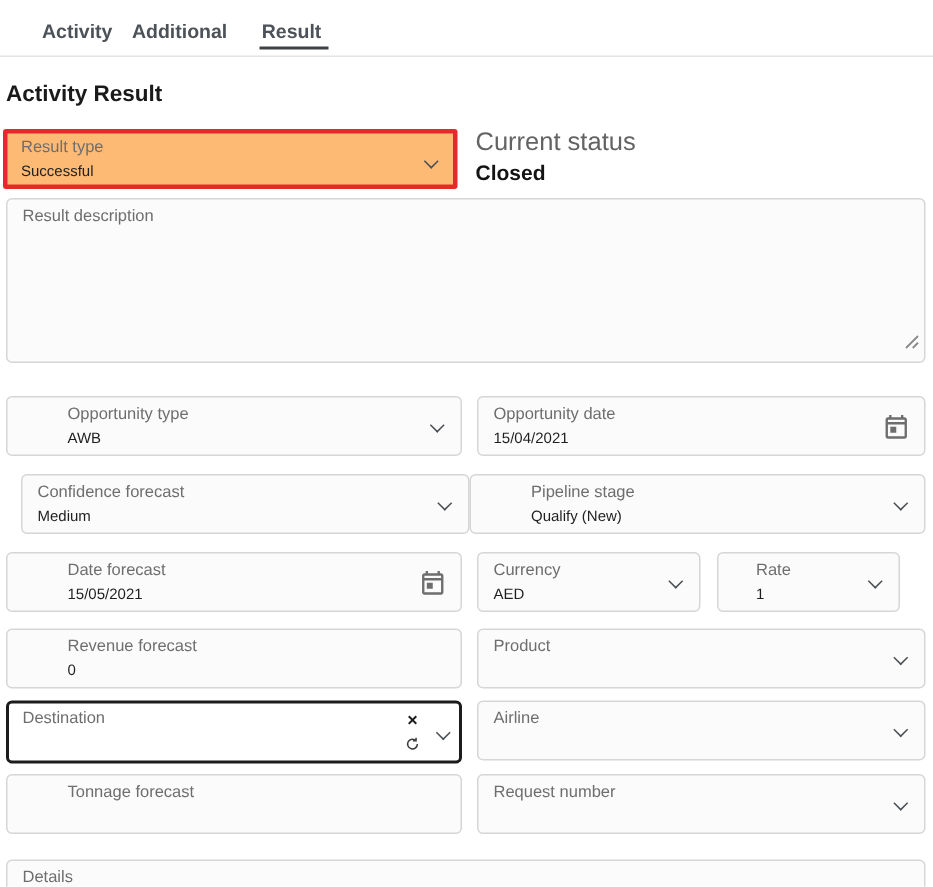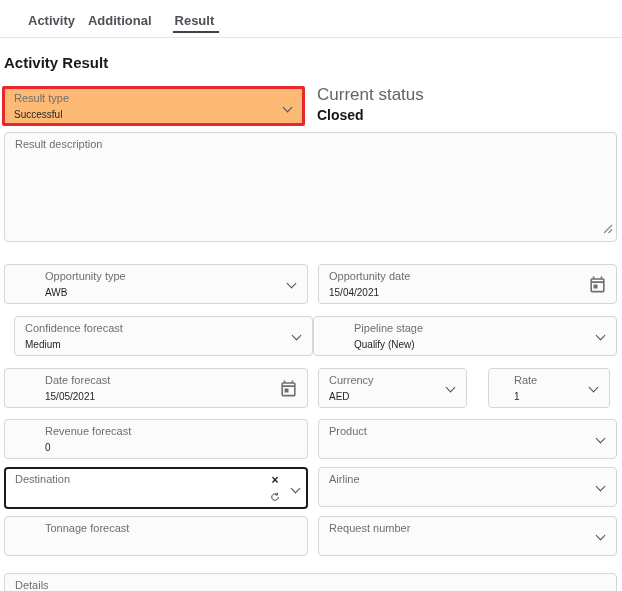--- a/index.html
+++ b/index.html
@@ -117,21 +117,21 @@
   .grid { display: flex; }
   .mb12 { margin-bottom: 12px; }
   .mb11 { margin-bottom: 11px; }
   .mb8  { margin-bottom: 8px; }
   .mb7  { margin-bottom: 7px; }
   .mb6  { margin-bottom: 17px; }
   .col-l { width: 304px; padding-left: 40px; }
   .col-r { width: 299px; margin-left: 10px; }
   .split { display: flex; }
   .f-currency { width: 149px; }
-  .f-rate { width: 122px; margin-left: 21px; padding-left: 25px; }
+  .f-rate { width: 122px; margin-left: 11px; padding-left: 25px; }
 
   
   .f-focus {
     border: 2px solid var(--focus_border, #1c1c1c);
     border-radius: 4px;
     background: #ffffff;
     height: 42px;
     padding-top: 4px;
     padding-left: 9px;
   }

